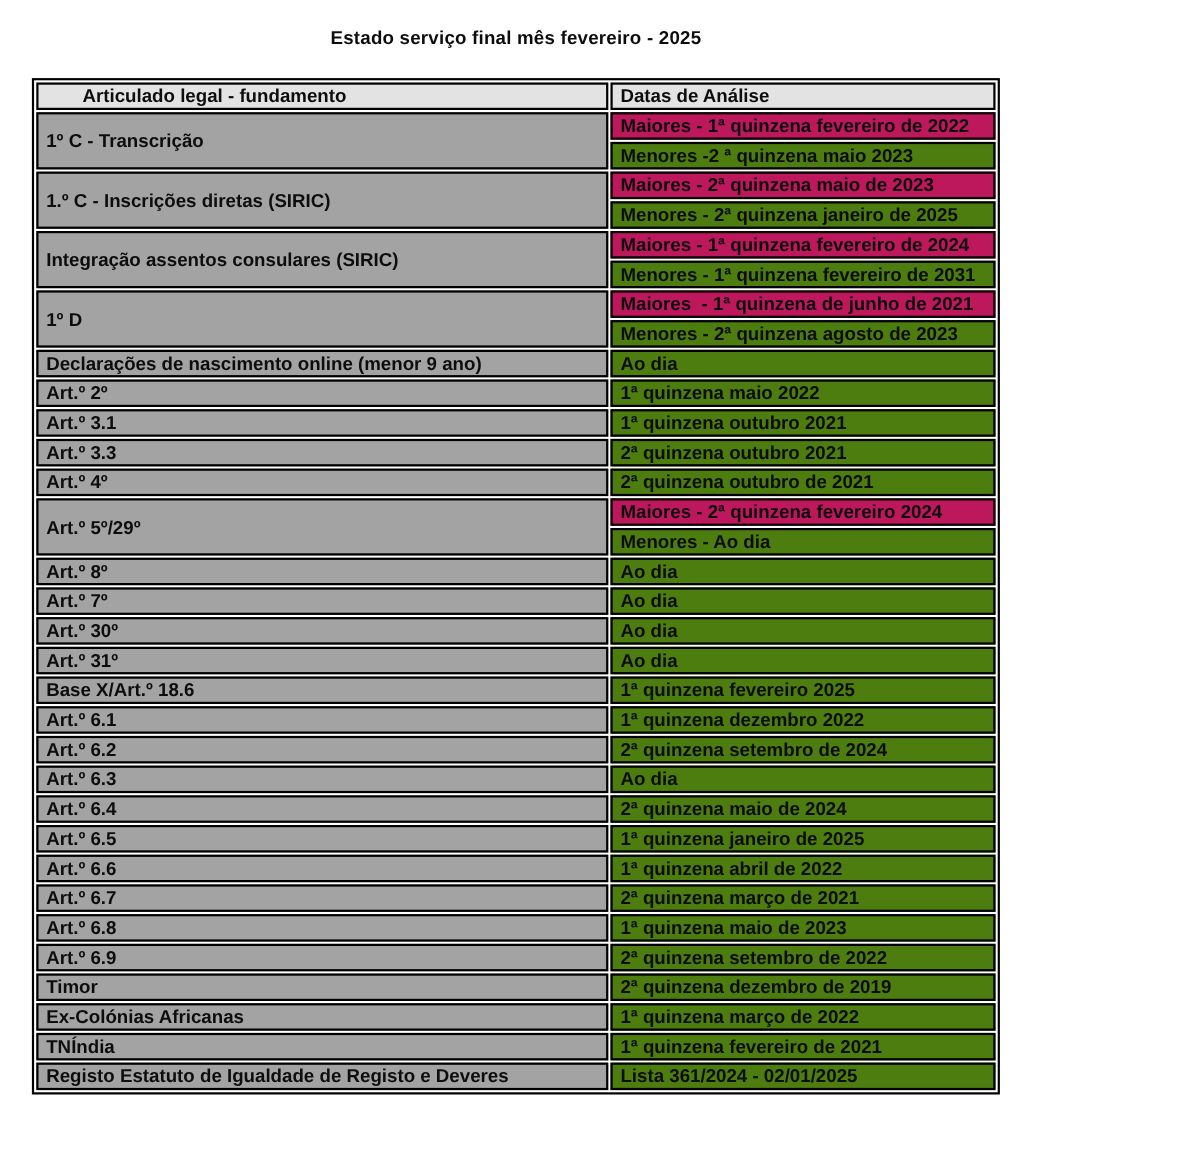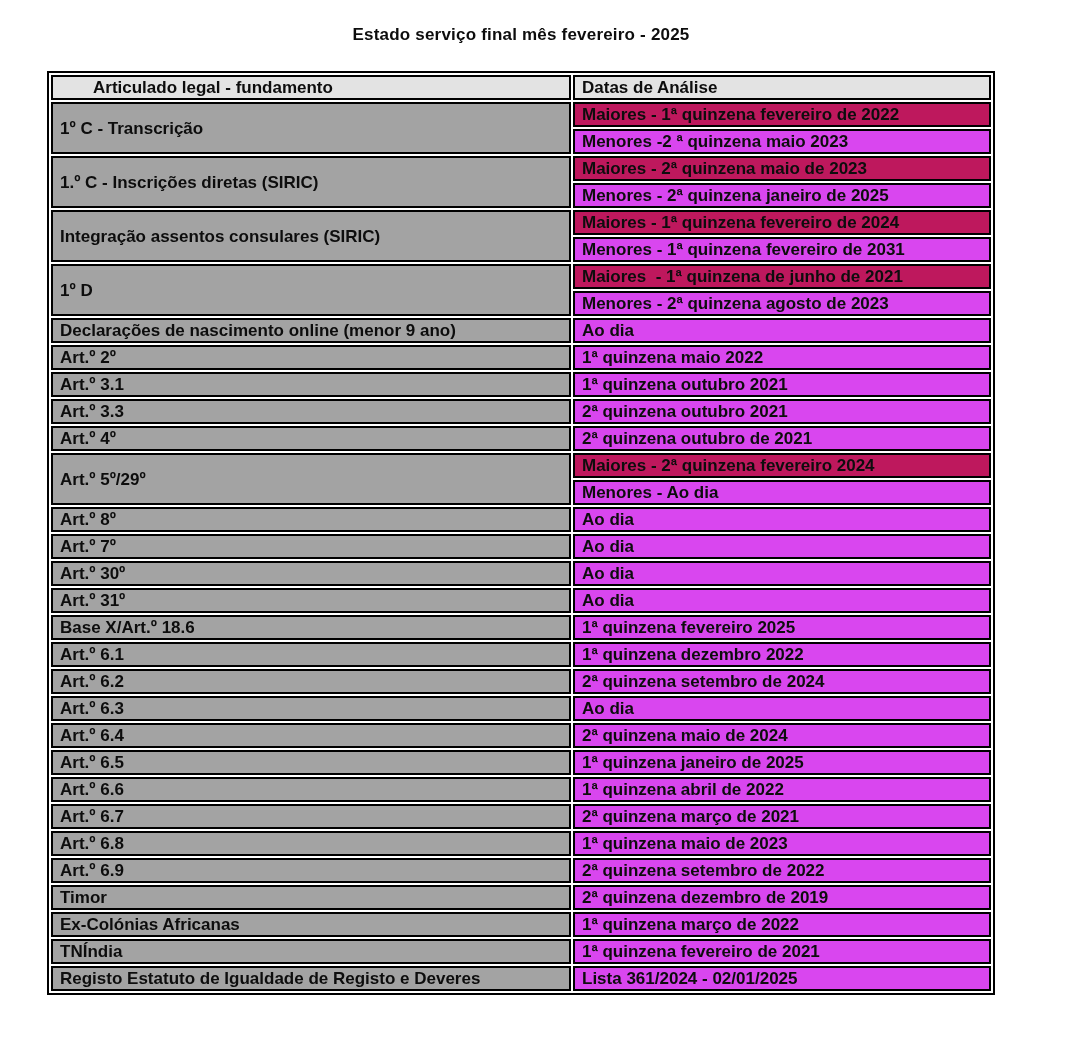--- a/index.html
+++ b/index.html
@@ -6,22 +6,22 @@
     margin: 0;
     padding: 0;
     background: #ffffff;
     width: 1080px;
     height: 1057px;
     font-family: "Liberation Sans", sans-serif;
     color: #0d0d0d;
     -webkit-font-smoothing: antialiased;
   }
   .doc {
-    width: 948px;
-    margin-left: 47px;
+    width: 880px;
+    margin-left: 29px;
   }
   .doc-title {
     padding-top: 25px;
     text-align: center;
     font-size: 17px;
     font-weight: bold;
     letter-spacing: 0.2px;
   }
   table.status-table {
     margin-top: 26px;
@@ -43,21 +43,21 @@
     padding: 0 4px 0 7px;
     white-space: pre-wrap;
     overflow: hidden;
     text-align: left;
     vertical-align: middle;
   }
   th.hdr-left   { background: #e3e3e3; padding-left: 40px; }
   th.hdr-right  { background: #e3e3e3; text-align: left; }
   td.label-cell { background: #a3a3a3; }
   td.val-shaded { background: #be185d; }
-  td.val-plain  { background: #d946ef; }
+  td.val-plain  { background: #4d7c0f; }
 </style>
 </head>
 <body>
 
 <div class="doc">
   <div class="doc-title">Estado serviço final mês fevereiro - 2025</div>
 
   <table class="status-table">
     <colgroup>
       <col class="c-left">

